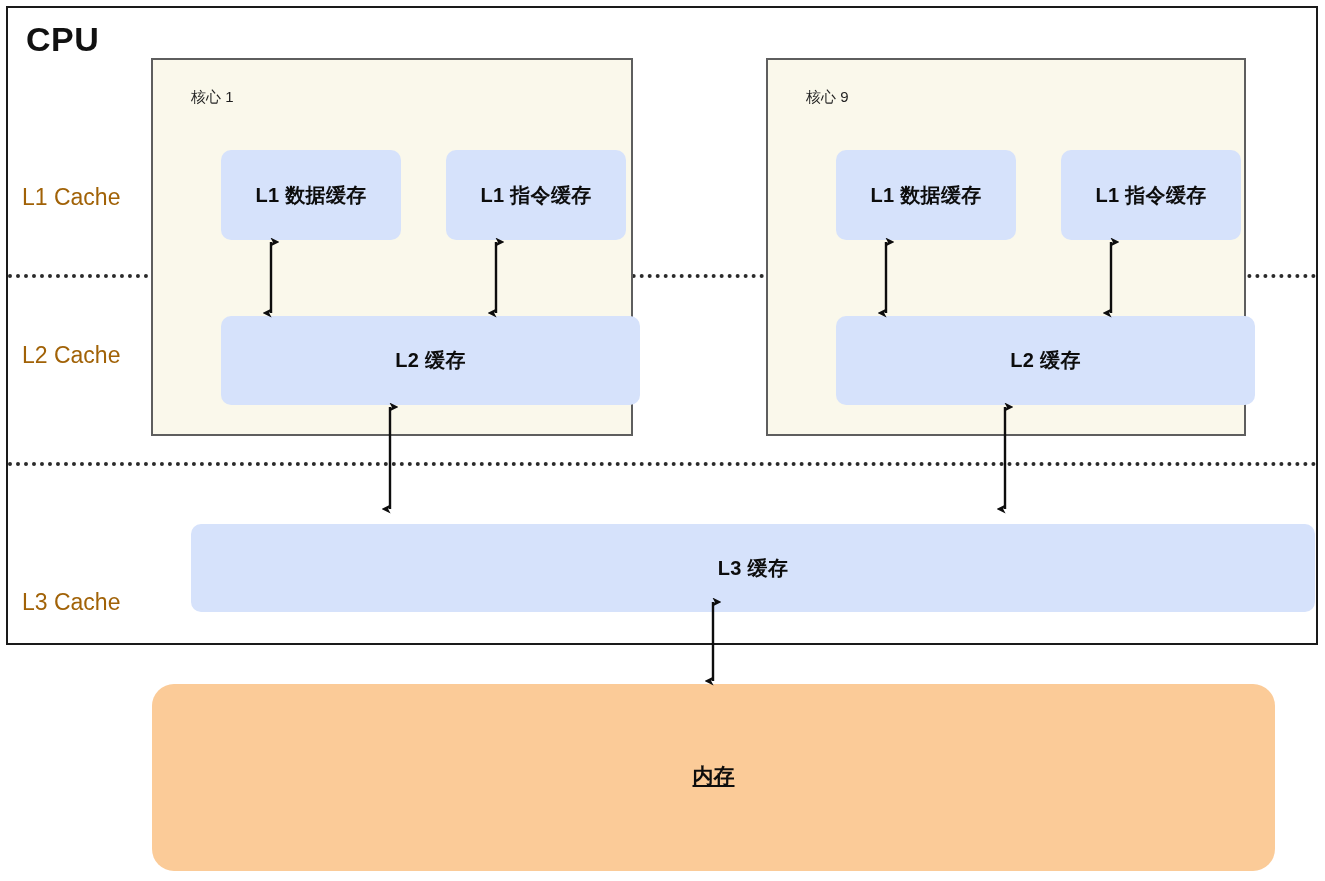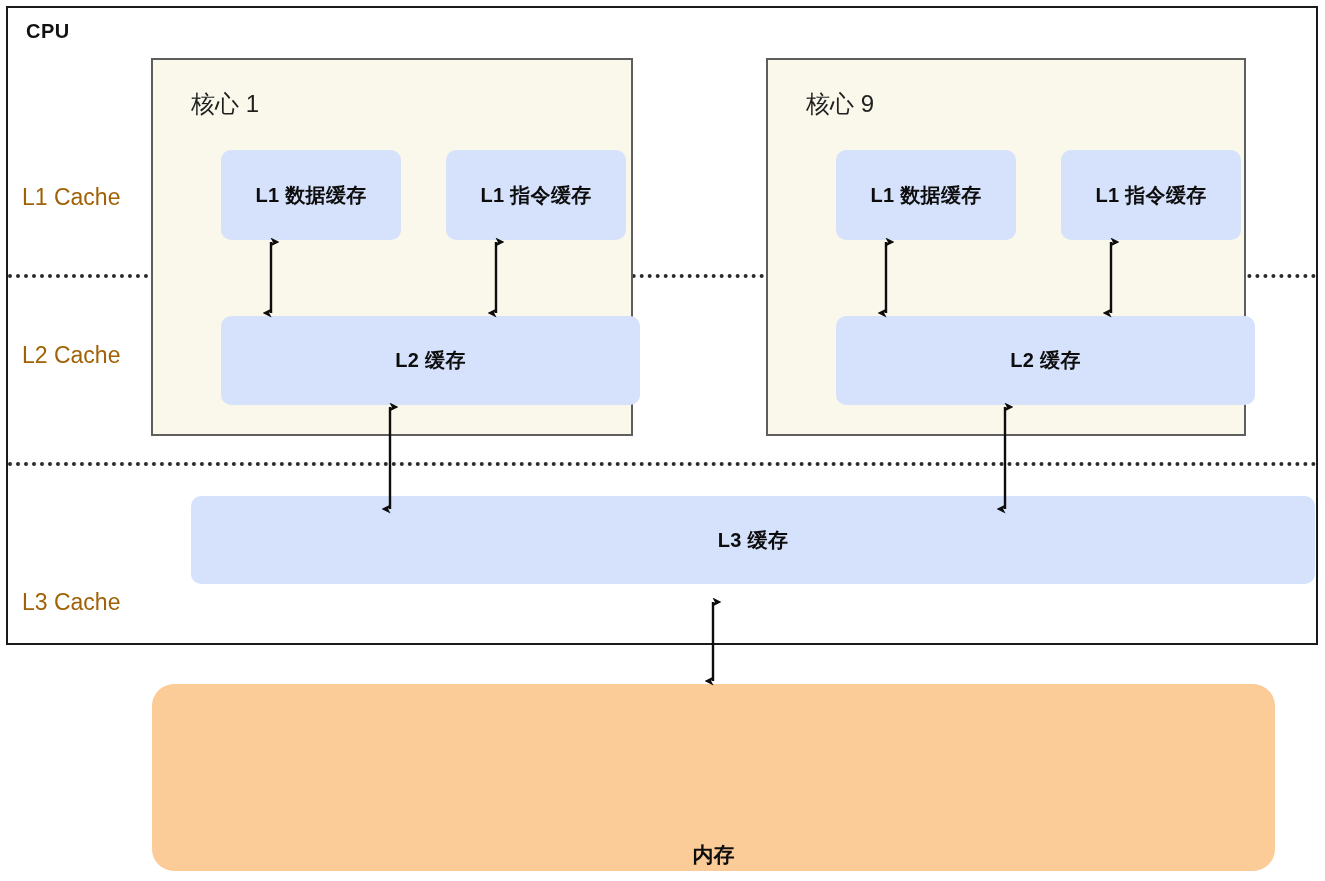--- a/index.html
+++ b/index.html
@@ -27,21 +27,21 @@
     width: 1312px;
     height: 639px;
     box-sizing: border-box;
     border: 2px solid #1a1a1a;
     background: #ffffff;
   }
   .cpu-title {
     position: absolute;
     left: 26px;
     top: 20px;
-    font-size: 20px;
+    font-size: 34px;
     font-weight: bold;
     color: #111111;
     letter-spacing: 0.5px;
   }
 
   
   .dotted-sep {
     position: absolute;
     left: 8px;
     width: 1309px;
@@ -72,21 +72,21 @@
     border: 2px solid #5e5e5e;
     background: #faf8eb;
   }
   #core-1 { left: 151px; width: 482px; }
   #core-2 { left: 766px; width: 480px; }
 
   .core-title {
     position: absolute;
     left: 38px;
     top: 28px;
-    font-size: 24px;
+    font-size: 15px;
     color: #1f1f1f;
     white-space: nowrap;
   }
 
   
   .cache-box {
     position: absolute;
     background: #d6e2fb;
     border-radius: 10px;
     display: flex;
@@ -104,40 +104,41 @@
   #c1-l1i { left: 406px; top: 150px; width: 180px; height: 90px; }
   #c1-l2  { left: 181px; top: 316px; width: 419px; height: 89px; }
   
   #c2-l1d { left: 796px; top: 150px; width: 180px; height: 90px; }
   #c2-l1i { left: 1021px; top: 150px; width: 180px; height: 90px; }
   #c2-l2  { left: 796px; top: 316px; width: 419px; height: 89px; }
 
   
   #l3 {
     left: 151px;
-    top: 496px;
+    top: 524px;
     width: 1124px;
     height: 88px;
   }
 
   
   #memory {
     position: absolute;
     left: 152px;
     top: 684px;
     width: 1123px;
     height: 187px;
     background: #fbcb98;
     border-radius: 22px;
     display: flex;
-    align-items: flex-end;
+    align-items: center;
     justify-content: center;
     font-weight: bold;
     font-size: 21px;
     color: #0d0d0d;
+    text-decoration: underline;
   }
   #memory-label { position: relative; top: -2px; }
 
   
   #watermark {
     position: absolute;
     right: 48px;
     bottom: 30px;
     font-family: "Liberation Serif", "DejaVu Serif", serif;
     font-size: 21px;

